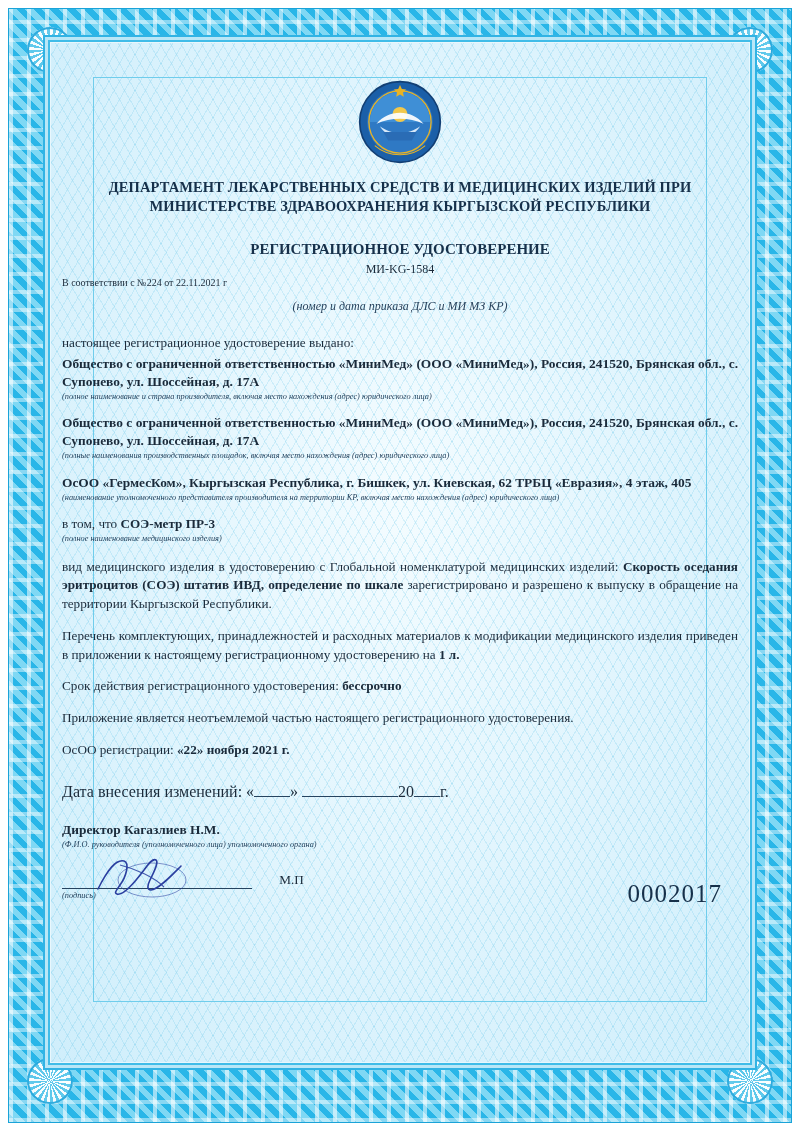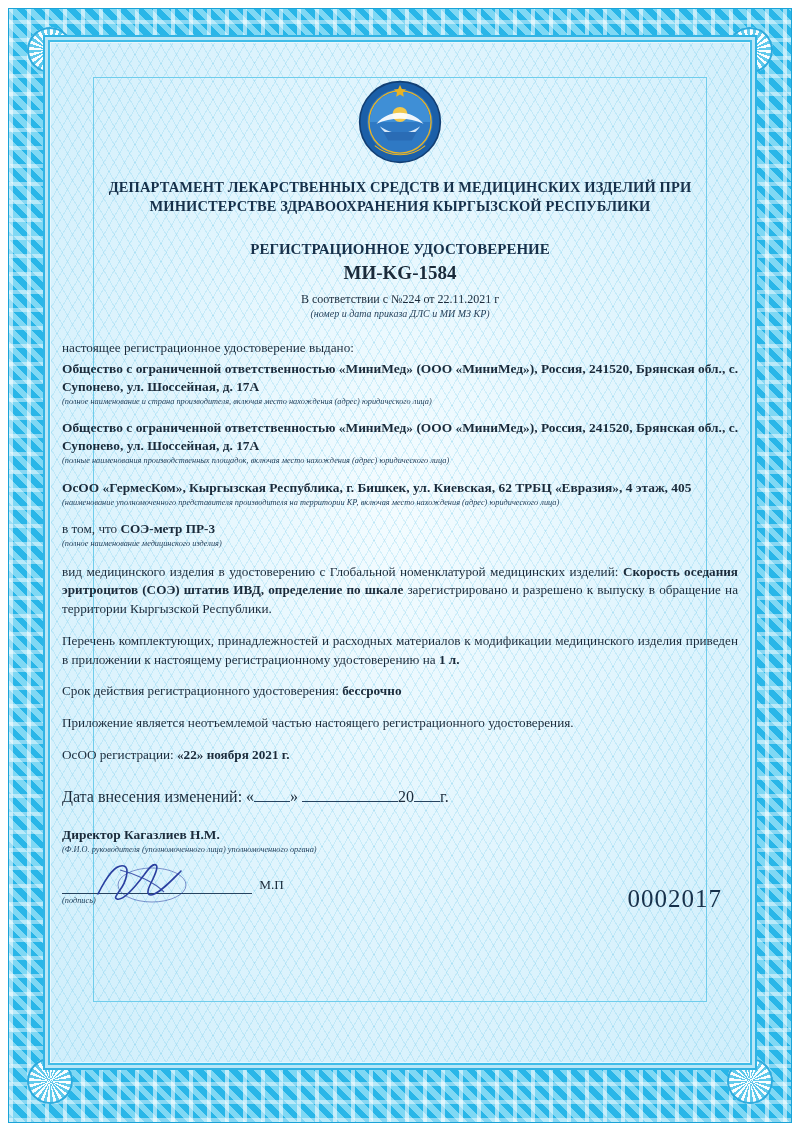--- a/index.html
+++ b/index.html
@@ -102,35 +102,35 @@
   .doc-title {
     margin-top: 24px;
     text-align: center;
     font-weight: bold;
     font-size: 15px;
     line-height: 1.3;
     color: #16304a;
   }
   .doc-number {
     text-align: center;
-    font-weight: bold;
-    font-size: 19px;
+    font-weight: normal;
+    font-size: 12px;
     margin-top: 2px;
   }
   .doc-order {
+    text-align: left;
+    font-size: 10px;
+    margin-top: 0;
+  }
+  .caption {
     text-align: center;
     font-size: 12px;
-    margin-top: 8px;
-  }
-  .caption {
-    text-align: center;
-    font-size: 10px;
     font-style: italic;
     color: #27425c;
-    margin-top: 1px;
+    margin-top: 11px;
   }
 
   
   .body {
     margin-top: 20px;
     font-size: 13.2px;
     line-height: 1.36;
     text-align: justify;
   }
   .lead { margin-bottom: 3px; }
@@ -166,21 +166,21 @@
     position: relative;
     height: 34px;
   }
   .sig-underline {
     display: inline-block;
     width: 190px;
     border-bottom: 1px solid #26435f;
     height: 14px;
     vertical-align: bottom;
   }
-  .mp { margin-left: 4px; font-size: 13.2px; }
+  .mp { margin-left: 24px; font-size: 13.2px; }
   .podpis {
     font-size: 8.3px;
     font-style: italic;
     margin-top: 1px;
     color: #23415c;
   }
   .scribble {
     position: absolute;
     left: 28px; top: -22px;
     width: 150px; height: 54px;

